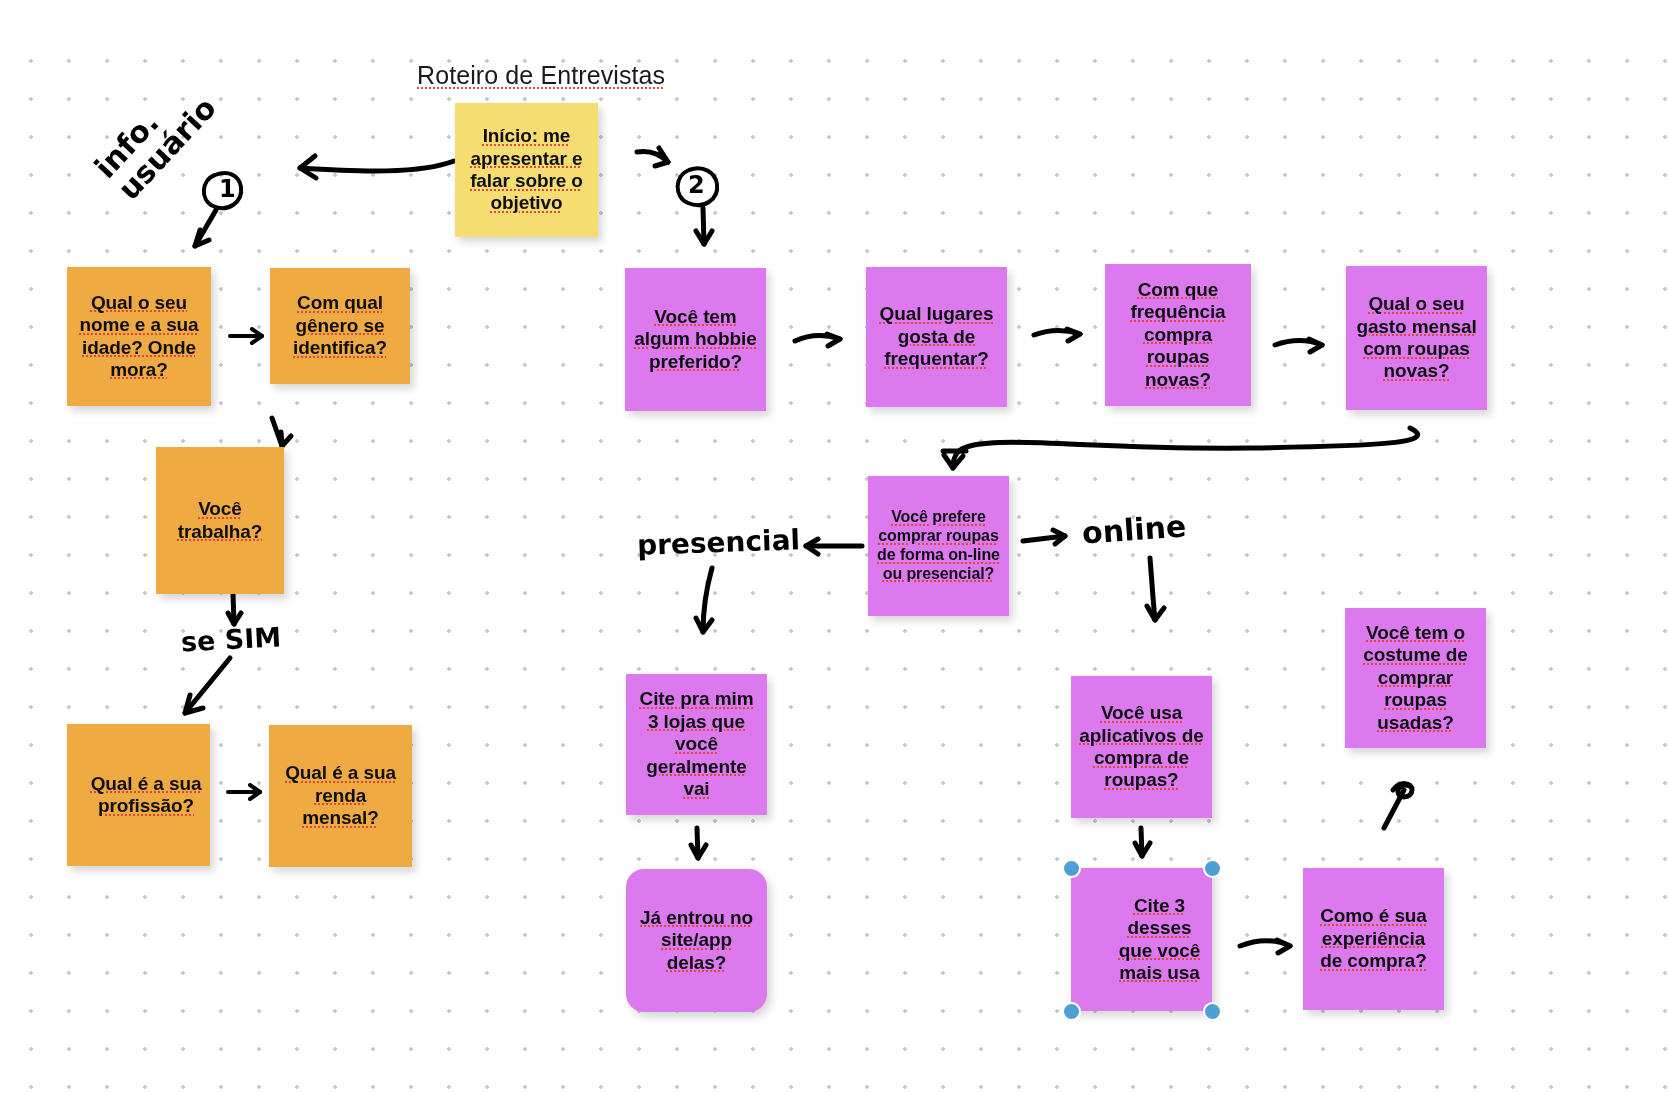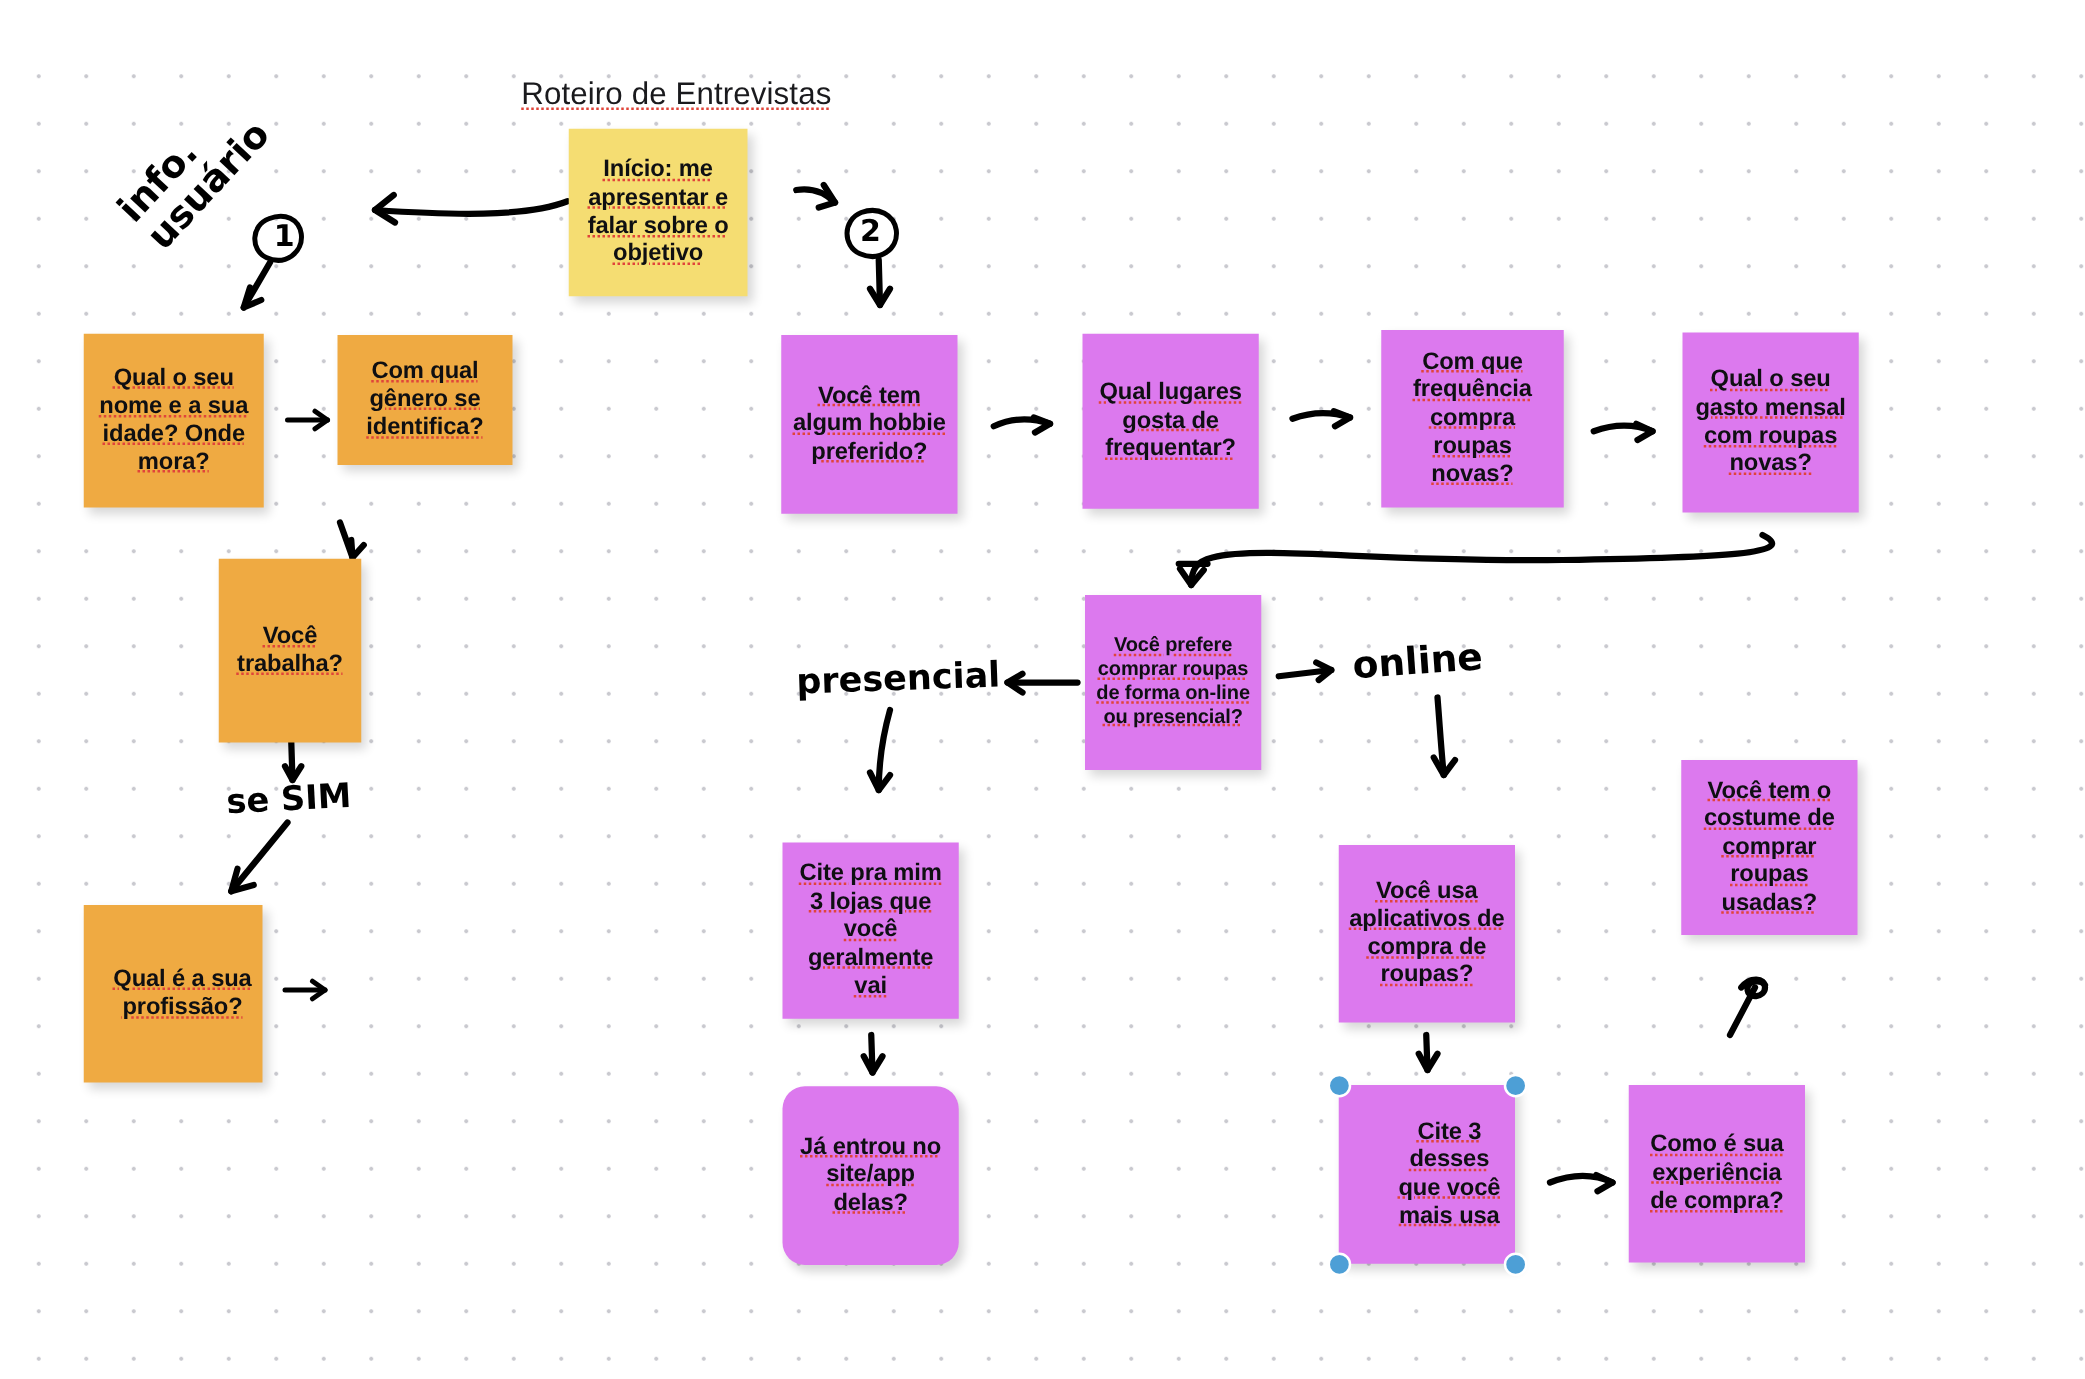--- a/index.html
+++ b/index.html
@@ -167,32 +167,35 @@
   <div class="hand" style="left:1082px;top:484px;font-size:30px;transform:rotate(-4deg);">online</div>
 
   <div class="note yellow" style="left:455px;top:75px;width:143px;height:134px;font-size:19px;">
     <span class="txt">Início: me apresentar e falar sobre o objetivo</span>
   </div>
 
   <div class="note orange" style="left:67px;top:239px;width:144px;height:139px;font-size:19px;">
     <span class="txt">Qual o seu nome e a sua idade? Onde mora?</span>
   </div>
 
-  <div class="note orange" style="left:270px;top:240px;width:140px;height:104px;font-size:19px;">
+  <div class="note orange" style="left:270px;top:240px;width:140px;height:116px;font-size:19px;">
     <span class="txt">Com qual gênero se identifica?</span>
   </div>
 
-  <div class="note orange" style="left:175px;top:419px;width:114px;height:147px;font-size:19px;">
+  <div class="note orange" style="left:156px;top:419px;width:128px;height:147px;font-size:19px;">
     <span class="txt">Você trabalha?</span>
   </div>
 
   <div class="note orange" style="left:67px;top:696px;width:143px;height:142px;font-size:19px;padding-left:23px;">
     <span class="txt">Qual é a sua profissão?</span>
   </div>
 
+  <div class="note orange" style="left:269px;top:697px;width:143px;height:142px;font-size:19px;">
+    <span class="txt">Qual é a sua renda mensal?</span>
+  </div>
 
   <div class="note purple" style="left:625px;top:240px;width:141px;height:143px;font-size:19px;">
     <span class="txt">Você tem algum hobbie preferido?</span>
   </div>
 
   <div class="note purple" style="left:866px;top:239px;width:141px;height:140px;font-size:19px;">
     <span class="txt">Qual lugares gosta de frequentar?</span>
   </div>
 
   <div class="note purple" style="left:1105px;top:236px;width:146px;height:142px;font-size:19px;">

